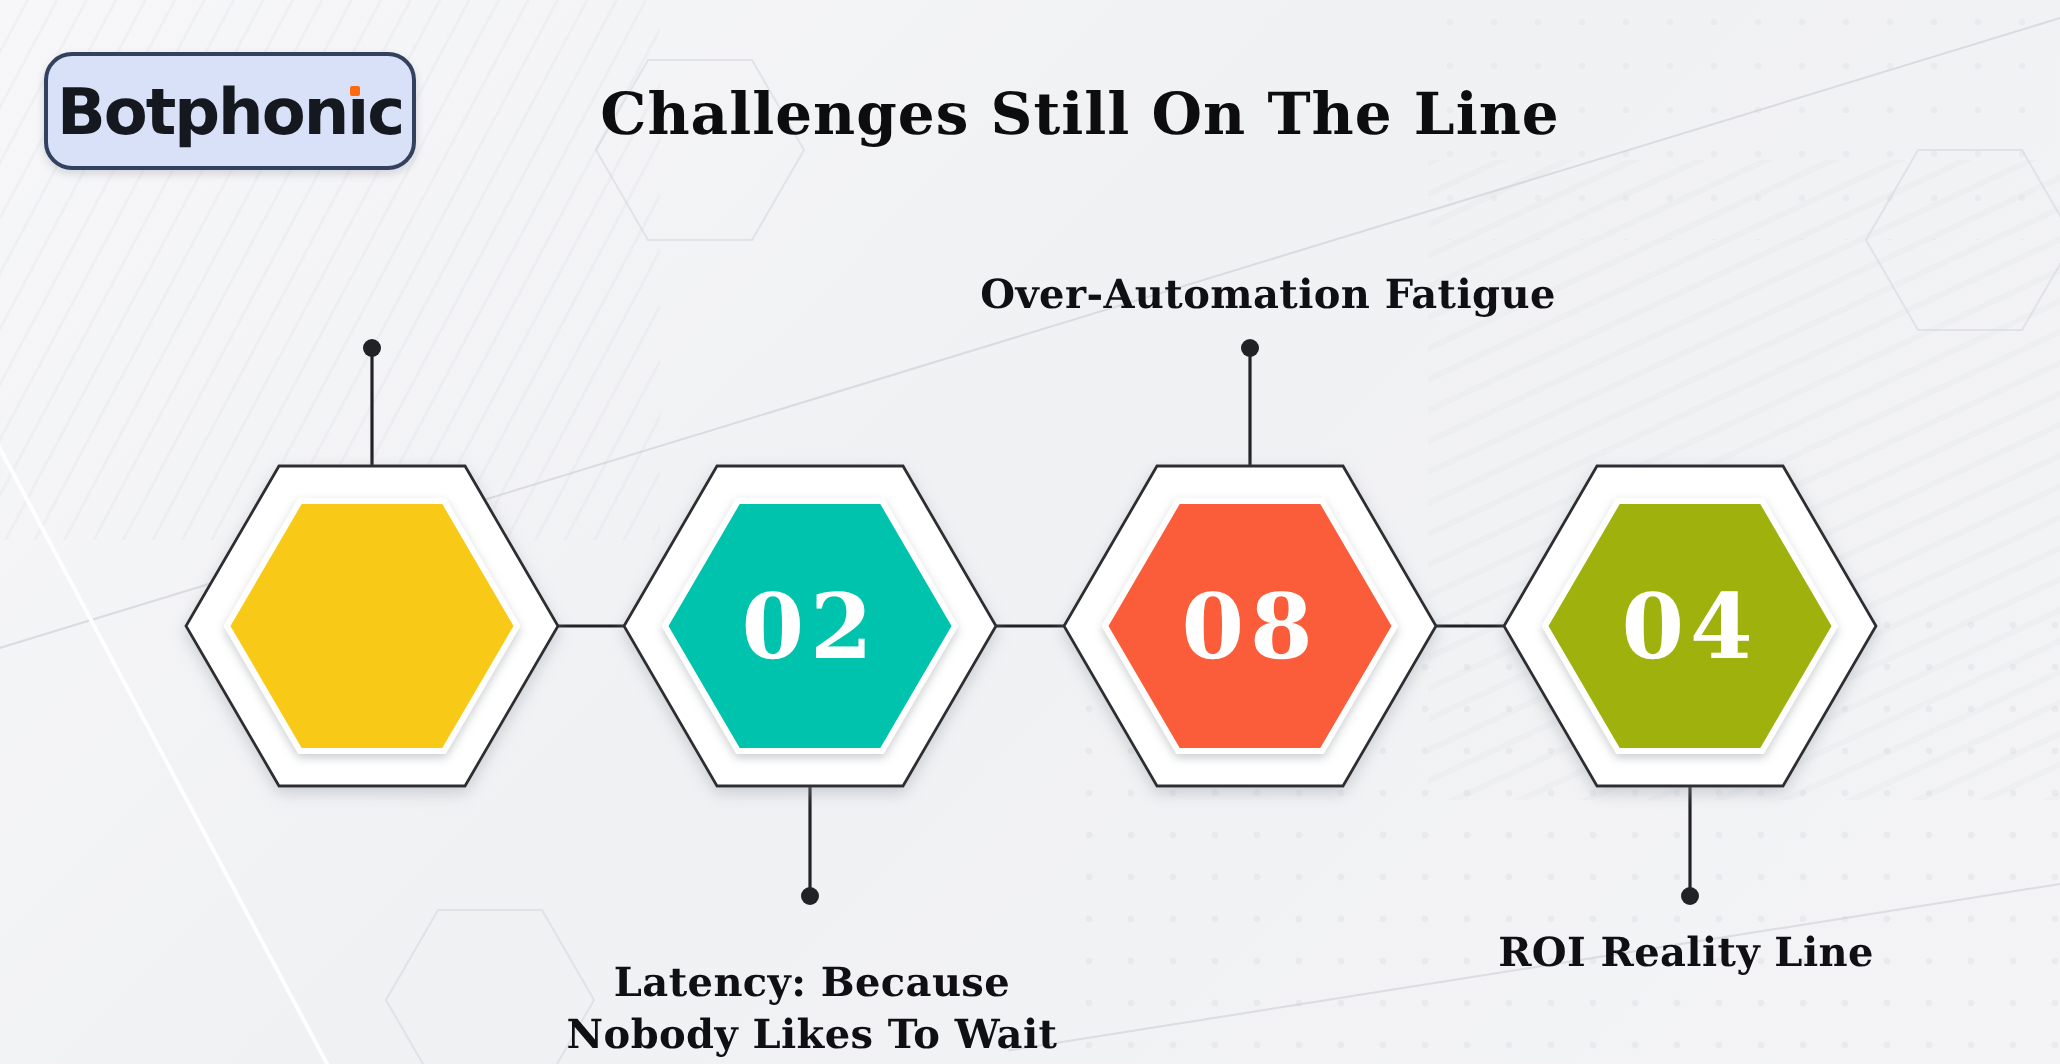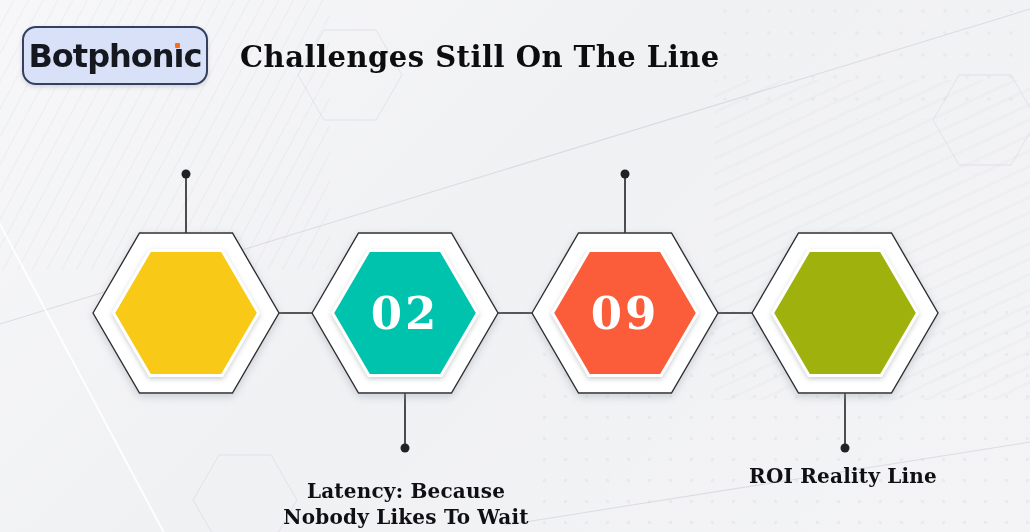--- a/index.html
+++ b/index.html
@@ -55,21 +55,21 @@
     color:#16181f; letter-spacing:-1px; line-height:1;
   }
   .logo-i { position:relative; display:inline-block; }
   .logo-i-dot {
     position:absolute; left:0.04em; top:0.10em; width:0.17em; height:0.17em;
     background:#ff6a13; border-radius:0.03em;
   }
 
   
   .page-title {
-    position:absolute; left:240px; top:40px; width:600px; 
+    position:absolute; left:240px; top:40px; width:600px; text-align:center;
     font-size:29px; font-weight:bold; color:#0d0d10; letter-spacing:0.5px;
   }
 
   
   .diagram-svg { position:absolute; left:0; top:0; }
 
   
   .step-number {
     position:absolute; top:284px; width:160px; height:60px; line-height:60px;
     text-align:center; font-size:45px; font-weight:bold; color:#ffffff;
@@ -154,19 +154,21 @@
     </g>
   </svg>
 
   <div class="logo-badge" style="background: rgb(216, 225, 248); border-color: rgb(51, 65, 94);">
     <span class="logo-text">Botphon<span class="logo-i">ı<span class="logo-i-dot" style="background: rgb(255, 106, 19);"></span></span>c</span>
   </div>
 
   <div class="page-title">Challenges Still On The Line</div>
 
   <div class="step-number num-2">02</div>
-  <div class="step-number num-3">09</div>
+  <div class="step-number num-3">08</div>
+  <div class="step-number num-4">04</div>
 
   <div class="step-label label-2">Latency: Because
 Nobody Likes To Wait</div>
+  <div class="step-label label-3">Over-Automation Fatigue</div>
   <div class="step-label label-4">ROI Reality Line</div>
 
 </div>
 
 </body></html>

